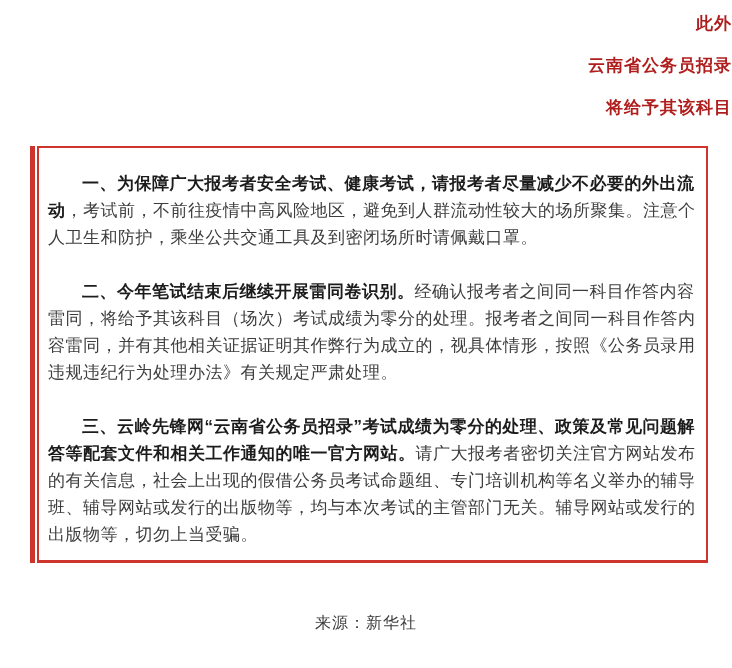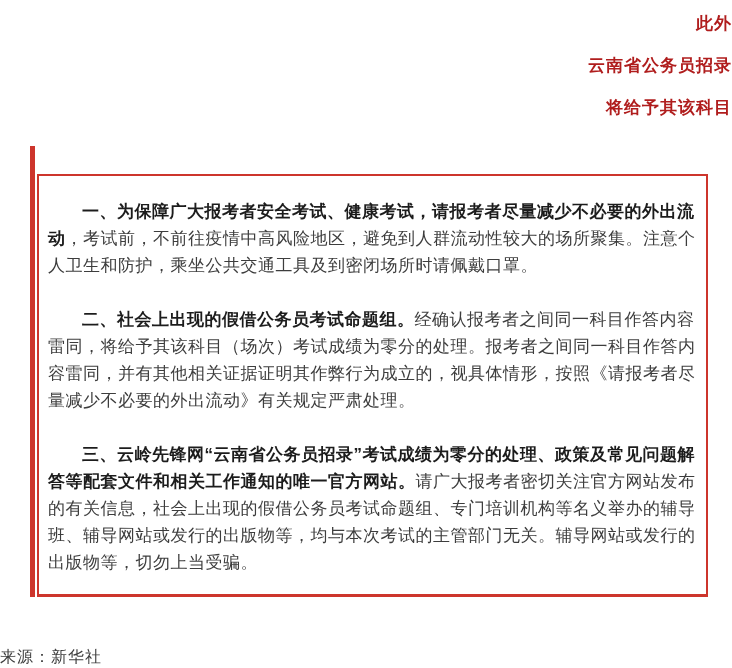--- a/index.html
+++ b/index.html
@@ -33,41 +33,41 @@
   .accent-bar {
     flex: none;
     width: 5px;
     margin-right: 2px;
     background: var(--border-red, #cd352c);
   }
   .notice-main {
     flex: 1;
     border: 2px solid var(--border-red, #cd352c);
     border-bottom-width: 3px;
-    padding: 22px 9px 18px 9px;
+    padding: 22px 9px 12px 9px;
     box-sizing: border-box;
-    margin-top: 28px;
   }
   .para {
     margin: 0 0 27px 0;
     font-size: 17px;
     line-height: 27px;
     color: var(--body-text, #3d3d3d);
     text-indent: 2em;
     letter-spacing: 0.5px;
   }
   .para:last-child {
     margin-bottom: 0;
   }
   .para strong {
     font-weight: 700;
     color: var(--bold-text, #1c1c1c);
   }
   .source {
     margin: 50px 0 0 0;
+    text-align: center;
     font-size: 16px;
     line-height: 20px;
     color: var(--source-text, #3d3d3d);
     letter-spacing: 1px;
   }
 </style>
 </head>
 <body style="background: rgb(255, 255, 255);">
 
 <div class="page">
@@ -75,21 +75,21 @@
   <p class="headline">此外</p>
   <p class="headline">云南省公务员招录</p>
   <p class="headline">将给予其该科目</p>
 
   <div class="notice-wrap">
     <div class="accent-bar"></div>
     <div class="notice-main">
 
       <p class="para"><strong>一、为保障广大报考者安全考试、健康考试，请报考者尽量减少不必要的外出流动</strong><span>，考试前，不前往疫情中高风险地区，避免到人群流动性较大的场所聚集。注意个人卫生和防护，乘坐公共交通工具及到密闭场所时请佩戴口罩。</span></p>
 
-      <p class="para"><strong>二、社会上出现的假借公务员考试命题组。</strong><span>经确认报考者之间同一科目作答内容雷同，将给予其该科目（场次）考试成绩为零分的处理。报考者之间同一科目作答内容雷同，并有其他相关证据证明其作弊行为成立的，视具体情形，按照《请报考者尽量减少不必要的外出流动》有关规定严肃处理。</span></p>
+      <p class="para"><strong>二、今年笔试结束后继续开展雷同卷识别。</strong><span>经确认报考者之间同一科目作答内容雷同，将给予其该科目（场次）考试成绩为零分的处理。报考者之间同一科目作答内容雷同，并有其他相关证据证明其作弊行为成立的，视具体情形，按照《公务员录用违规违纪行为处理办法》有关规定严肃处理。</span></p>
 
       <p class="para"><strong>三、云岭先锋网“云南省公务员招录”考试成绩为零分的处理、政策及常见问题解答等配套文件和相关工作通知的唯一官方网站。</strong><span>请广大报考者密切关注官方网站发布的有关信息，社会上出现的假借公务员考试命题组、专门培训机构等名义举办的辅导班、辅导网站或发行的出版物等，均与本次考试的主管部门无关。辅导网站或发行的出版物等，切勿上当受骗。</span></p>
 
     </div>
   </div>
 
   <p class="source">来源：新华社</p>
 
 </div>
 

